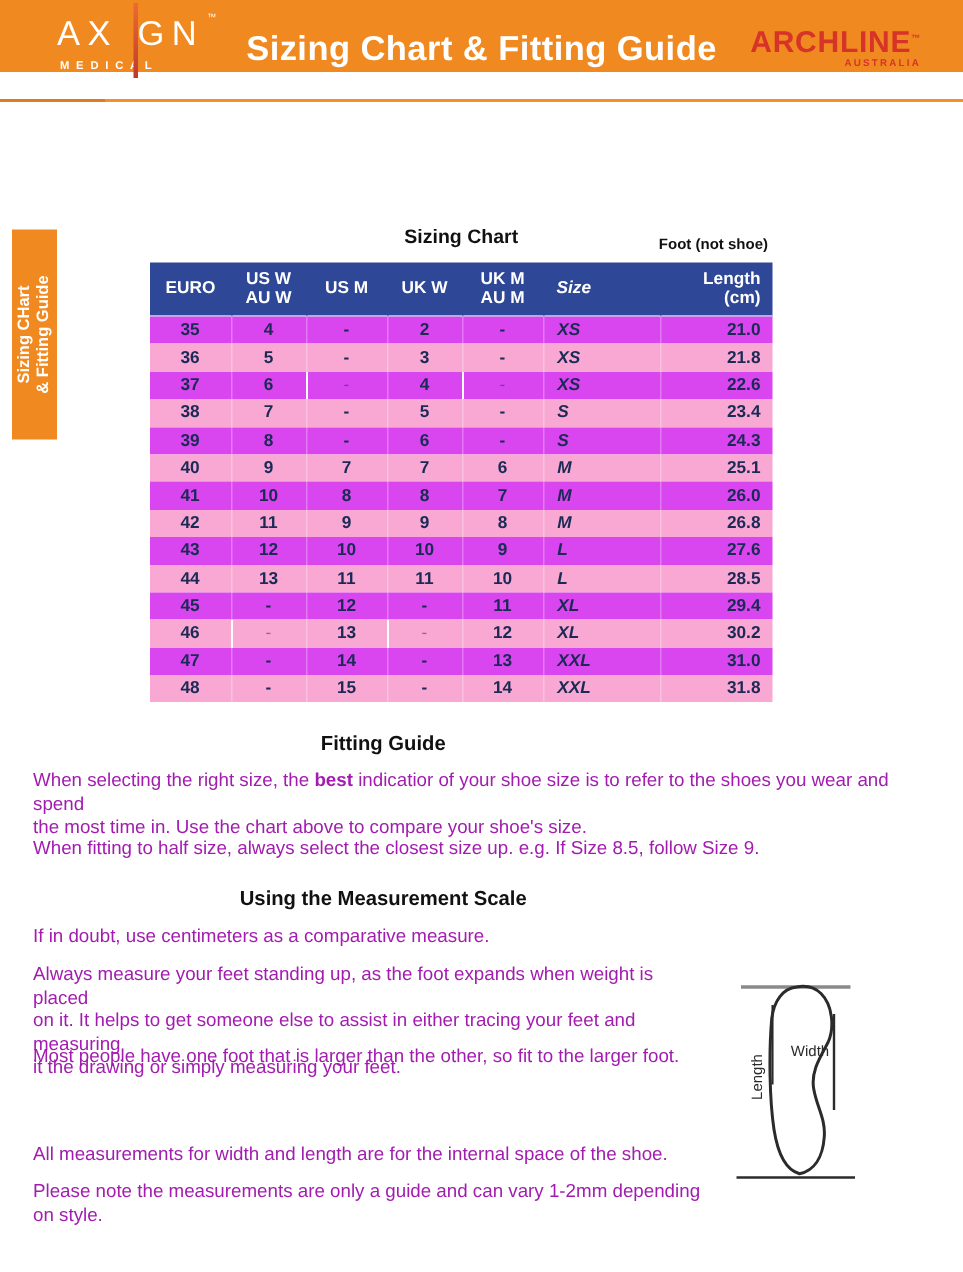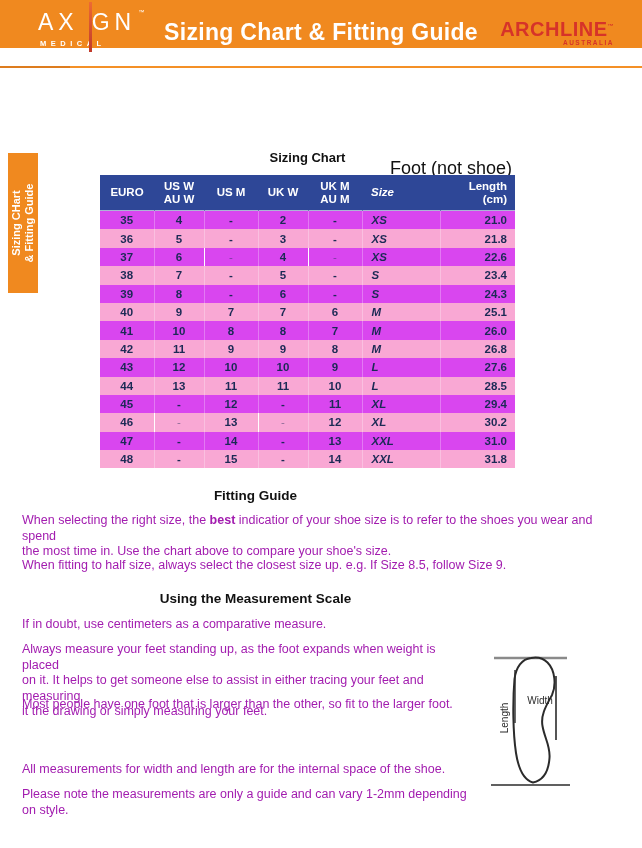--- a/index.html
+++ b/index.html
@@ -26,21 +26,21 @@
     background:linear-gradient(to right,#DD7C1E 0,#DD7C1E 70px,#F49026 70px); }
   
   .side-tab { position:absolute; left:8px; top:153px; width:30px; height:140px; background:#F0891F; }
   .side-tab-text { position:absolute; left:1px; top:140px; width:140px; height:30px;
     transform:rotate(-90deg); transform-origin:0 0; color:#fff; font-weight:bold;
     font-size:11px; line-height:13px; text-align:center; padding-top:1px; }
   
   .chart-title { position:absolute; left:100px; top:150px; width:415px; text-align:center;
     font-weight:bold; font-size:13px; color:#111; }
   .foot-note { position:absolute; left:100px; top:158px; width:412px; text-align:right;
-    font-weight:normal; font-size:18px; color:#111; }
+    font-weight:bold; font-size:10px; color:#111; }
   .sizing-table { position:absolute; left:100px; top:175px; width:415px;
     border-collapse:collapse; table-layout:fixed; }
   .sizing-table th { background:#2E4797; color:#fff; font-size:11.5px; font-weight:bold;
     height:35px; vertical-align:middle; line-height:13px; text-align:center; padding:0; }
   .sizing-table td { height:18.4px; font-size:11.5px; font-weight:bold; color:#1B2A55;
     text-align:center; padding:0; border-right:1px solid rgba(255,255,255,0.28); }
   .sizing-table td:last-child, .sizing-table th:last-child { border-right:none; }
   .sizing-table tr.blue { background:#d946ef; }
   .sizing-table tr.lav  { background:#f9a8d4; }
   .sizing-table th.size-col, .sizing-table td.size-col { text-align:left; padding-left:9px;font-style:italic; }

